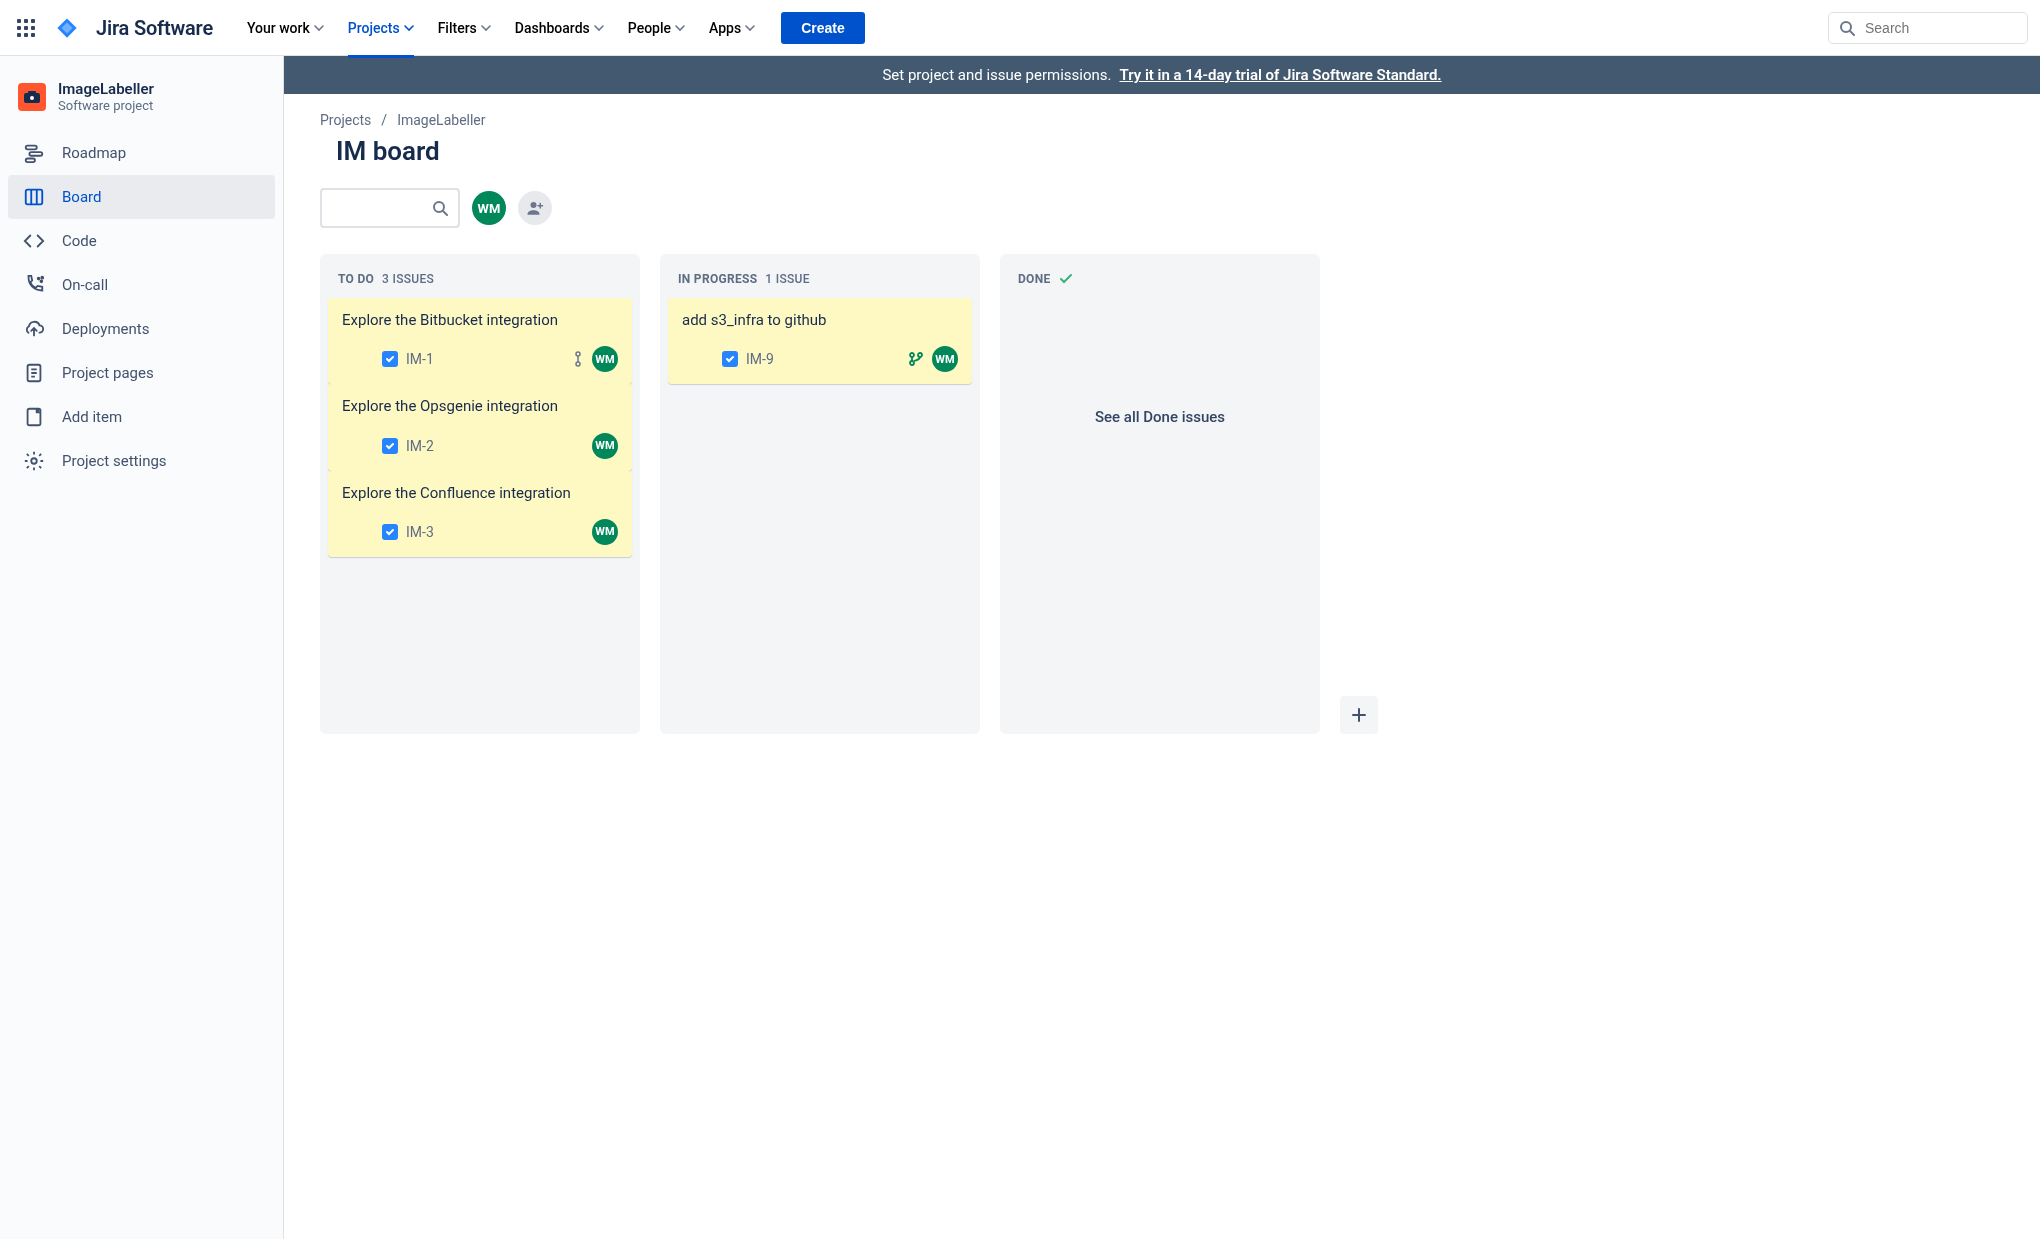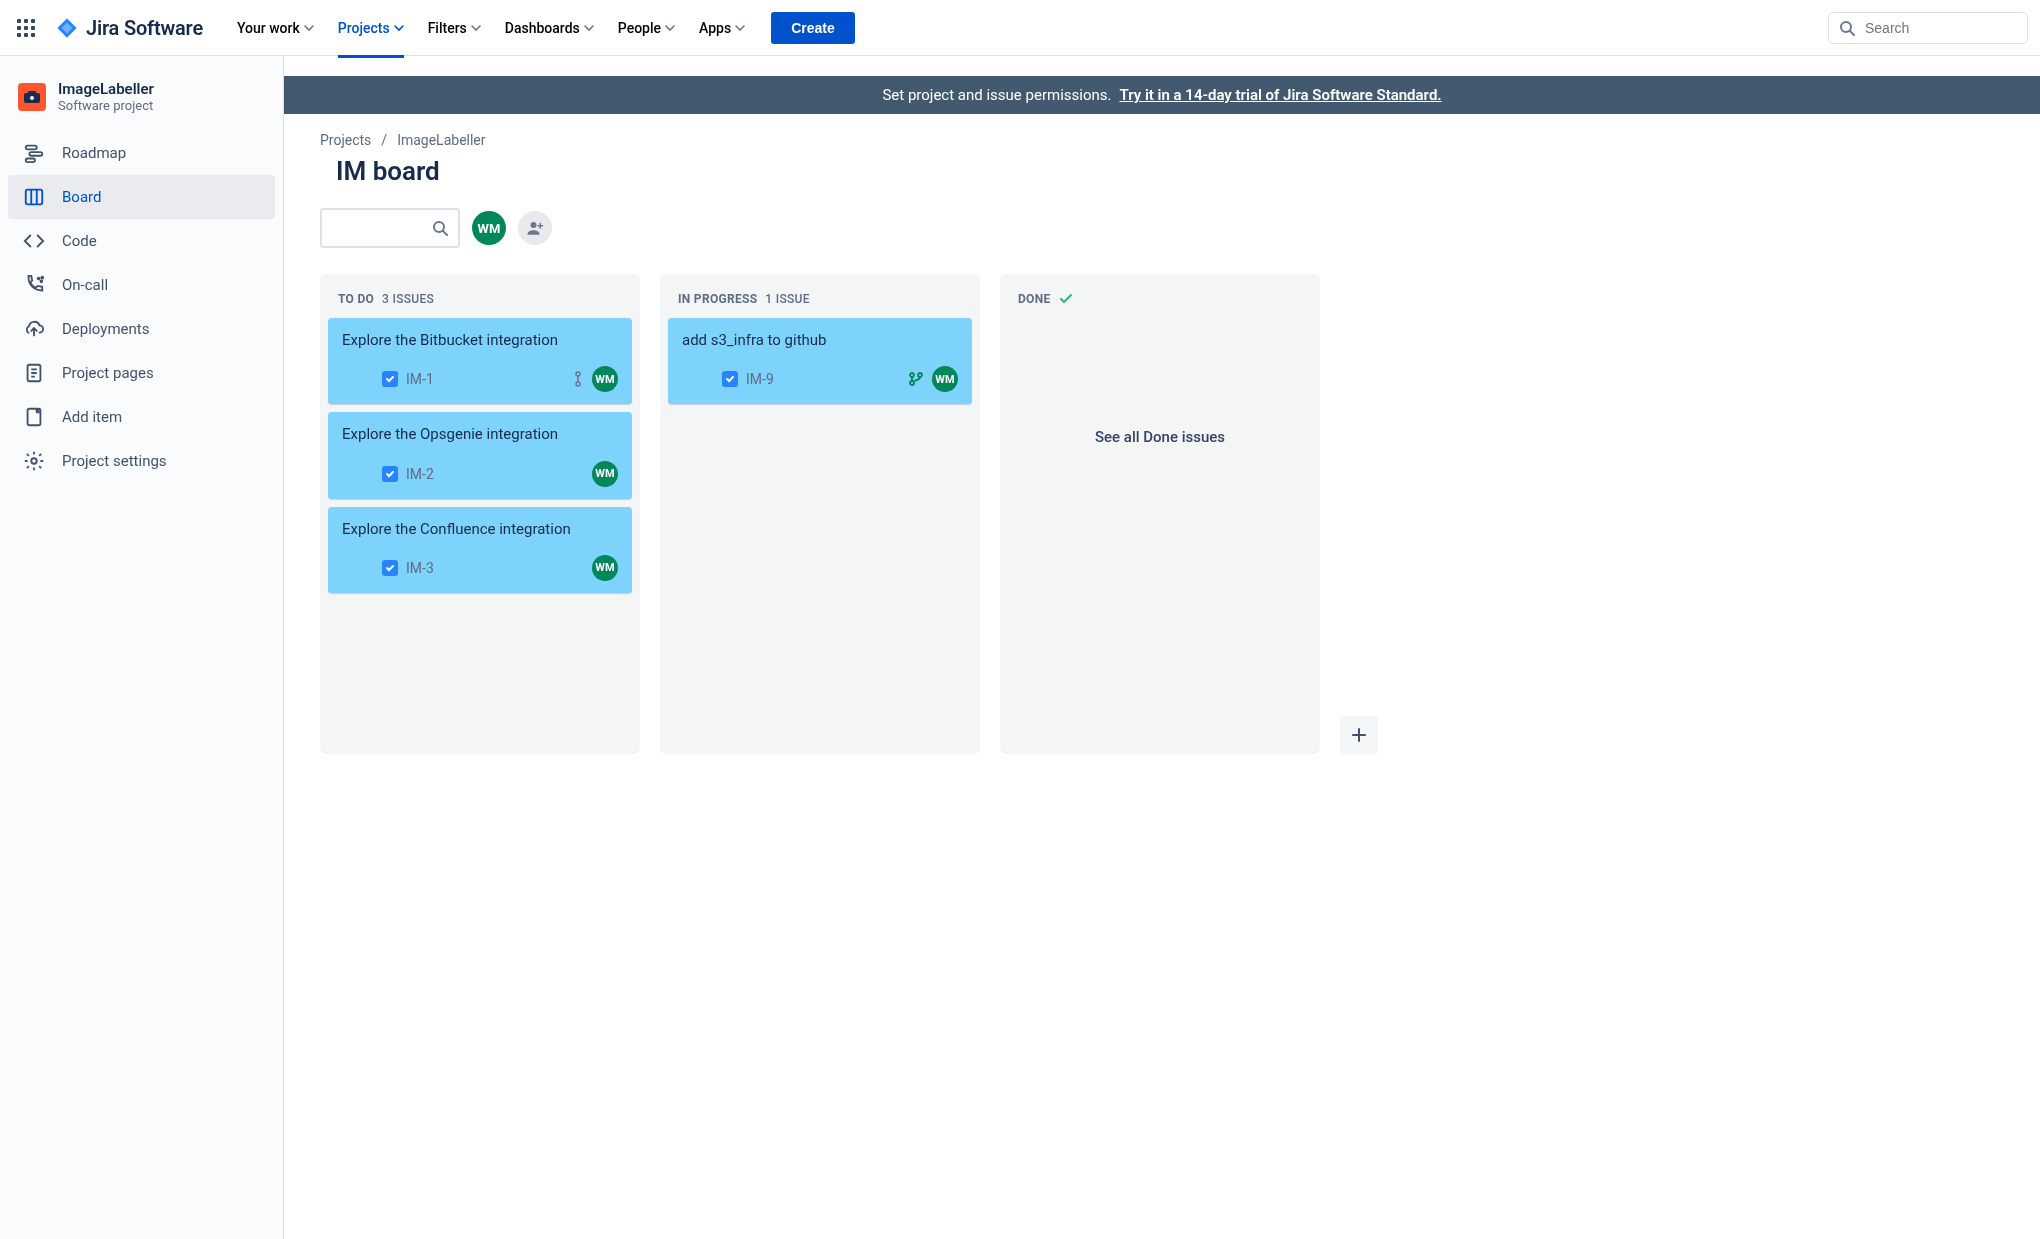--- a/index.html
+++ b/index.html
@@ -13,21 +13,21 @@
     --green:#006644;
     --green-av:#00875A;
     --banner:#435970;
     --link-blue:#2684FF;
   }
   *{box-sizing:border-box;}
   html,body{margin:0;padding:0;font-family:-apple-system,BlinkMacSystemFont,"Segoe UI",Roboto,Helvetica,Arial,sans-serif;color:var(--text);background:var(--bg);font-size:14px;}
   
   .topnav{display:flex;align-items:center;height:56px;border-bottom:1px solid var(--border);padding:0 12px;gap:8px;}
   .apps-switcher{width:28px;height:28px;display:flex;align-items:center;justify-content:center;border-radius:3px;}
-  .logo{display:flex;align-items:center;gap:8px;padding:0 8px;}
+  .logo{display:flex;align-items:center;gap:18px;padding:0 8px;}
   .logo-text{font-size:20px;font-weight:600;letter-spacing:-0.2px;}
   .nav-items{display:flex;align-items:center;gap:4px;margin-left:8px;}
   .nav-item{display:flex;align-items:center;gap:4px;padding:8px 10px;color:#000000;font-weight:500;border-radius:3px;position:relative;}
   .nav-item.active{color:var(--blue-text);}
   .nav-item.active::after{content:"";position:absolute;left:10px;right:10px;bottom:-14px;height:3px;background:var(--blue);}
   .chev{width:10px;height:10px;}
   .create-btn{margin-left:12px;background:var(--blue);color:#fff;font-weight:600;padding:8px 20px;border-radius:3px;border:none;font-size:14px;}
   .spacer{flex:1;}
   .search-box{display:flex;align-items:center;border:1px solid var(--border);border-radius:5px;padding:6px 10px;min-width:200px;color:var(--text-subtle);gap:8px;}
   .search-box input{border:none;outline:none;font-size:14px;color:var(--text);background:transparent;width:140px;}
@@ -38,37 +38,37 @@
   .proj-avatar{width:28px;height:28px;border-radius:4px;background:#FF5630;display:flex;align-items:center;justify-content:center;}
   .proj-title{font-weight:600;font-size:15px;line-height:1.2;}
   .proj-sub{color:var(--text-subtle);font-size:13px;}
   .side-list{list-style:none;margin:0;padding:0;}
   .side-item{display:flex;align-items:center;gap:16px;padding:10px 14px;border-radius:4px;color:#42526E;font-size:15px;}
   .side-item .sicon{width:24px;height:24px;display:flex;align-items:center;justify-content:center;color:#42526E;}
   .side-item.active{background:#E9EBEF;color:var(--blue-text);}
   .side-item.active .sicon{color:var(--blue-text);}
   
   .main{flex:1;display:flex;flex-direction:column;min-width:0;}
-  .banner{background:var(--banner);color:#fff;padding:10px 24px;display:flex;justify-content:center;align-items:center;gap:8px;font-size:15px;margin-top:20px;}
+  .banner{background:var(--banner);color:#fff;padding:10px 24px;display:flex;justify-content:center;align-items:center;gap:8px;font-size:15px;}
   .banner a{color:#fff;text-decoration:underline;font-weight:600;}
   .content{padding:18px 0 0 36px;}
   .crumbs{color:var(--text-subtle);font-size:14px;display:flex;gap:10px;align-items:center;}
   .crumbs a{color:var(--text-subtle);text-decoration:none;}
   .page-title{font-size:26px;font-weight:600;margin:8px 0 22px 16px;}
   .filters-row{display:flex;align-items:center;gap:12px;margin-bottom:26px;}
   .board-search{border:2px solid var(--border);border-radius:4px;height:40px;width:140px;display:flex;align-items:center;justify-content:flex-end;padding:0 10px;color:var(--text-subtle);}
   .avatar{width:34px;height:34px;border-radius:50%;display:flex;align-items:center;justify-content:center;color:#fff;font-weight:700;font-size:13px;}
   .avatar.wm{background:var(--green-av);}
   .avatar.add{background:#E8E9EC;color:#6B778C;}
   
   .board{display:flex;gap:20px;align-items:flex-end;}
   .column{background:var(--bg-subtle);border-radius:6px;width:320px;min-height:480px;padding:14px 8px 8px 8px;display:flex;flex-direction:column;}
   .col-header{color:#5E6C84;font-size:12px;font-weight:700;letter-spacing:.3px;padding:4px 10px 12px 10px;display:flex;align-items:center;gap:8px;}
   .col-header .check{color:#36B37E;}
-  .card{background:#7dd3fc;border-radius:4px;box-shadow:0 1px 1px rgba(9,30,66,.18);padding:12px 14px;margin:0 0 8px 0;}
+  .card{background:#fef9c3;border-radius:4px;box-shadow:0 1px 1px rgba(9,30,66,.18);padding:12px 14px;margin:0 0 0 0;}
   .card-title{font-size:15px;color:#172B4D;margin-bottom:16px;line-height:1.35;}
   .card-foot{display:flex;align-items:center;justify-content:space-between;}
   .card-key{display:flex;align-items:center;gap:8px;color:#5E6C84;font-size:14px;padding-left:40px;}
   .card-key .tick{width:16px;height:16px;border-radius:3px;background:#2684FF;display:flex;align-items:center;justify-content:center;}
   .card-icons{display:flex;align-items:center;gap:8px;}
   .mini-avatar{width:26px;height:26px;border-radius:50%;background:var(--green-av);color:#fff;display:flex;align-items:center;justify-content:center;font-size:11px;font-weight:700;}
   .create-issue{display:flex;align-items:center;gap:10px;padding:10px 12px;color:#42526E;font-size:15px;border-radius:4px;}
   .done-link{text-align:center;color:#344563;font-size:15px;padding-top:110px;font-weight:500;}
   .add-col{width:38px;height:38px;border-radius:4px;background:var(--bg-subtle);display:flex;align-items:center;justify-content:center;color:#42526E;}
   svg{display:block;}

